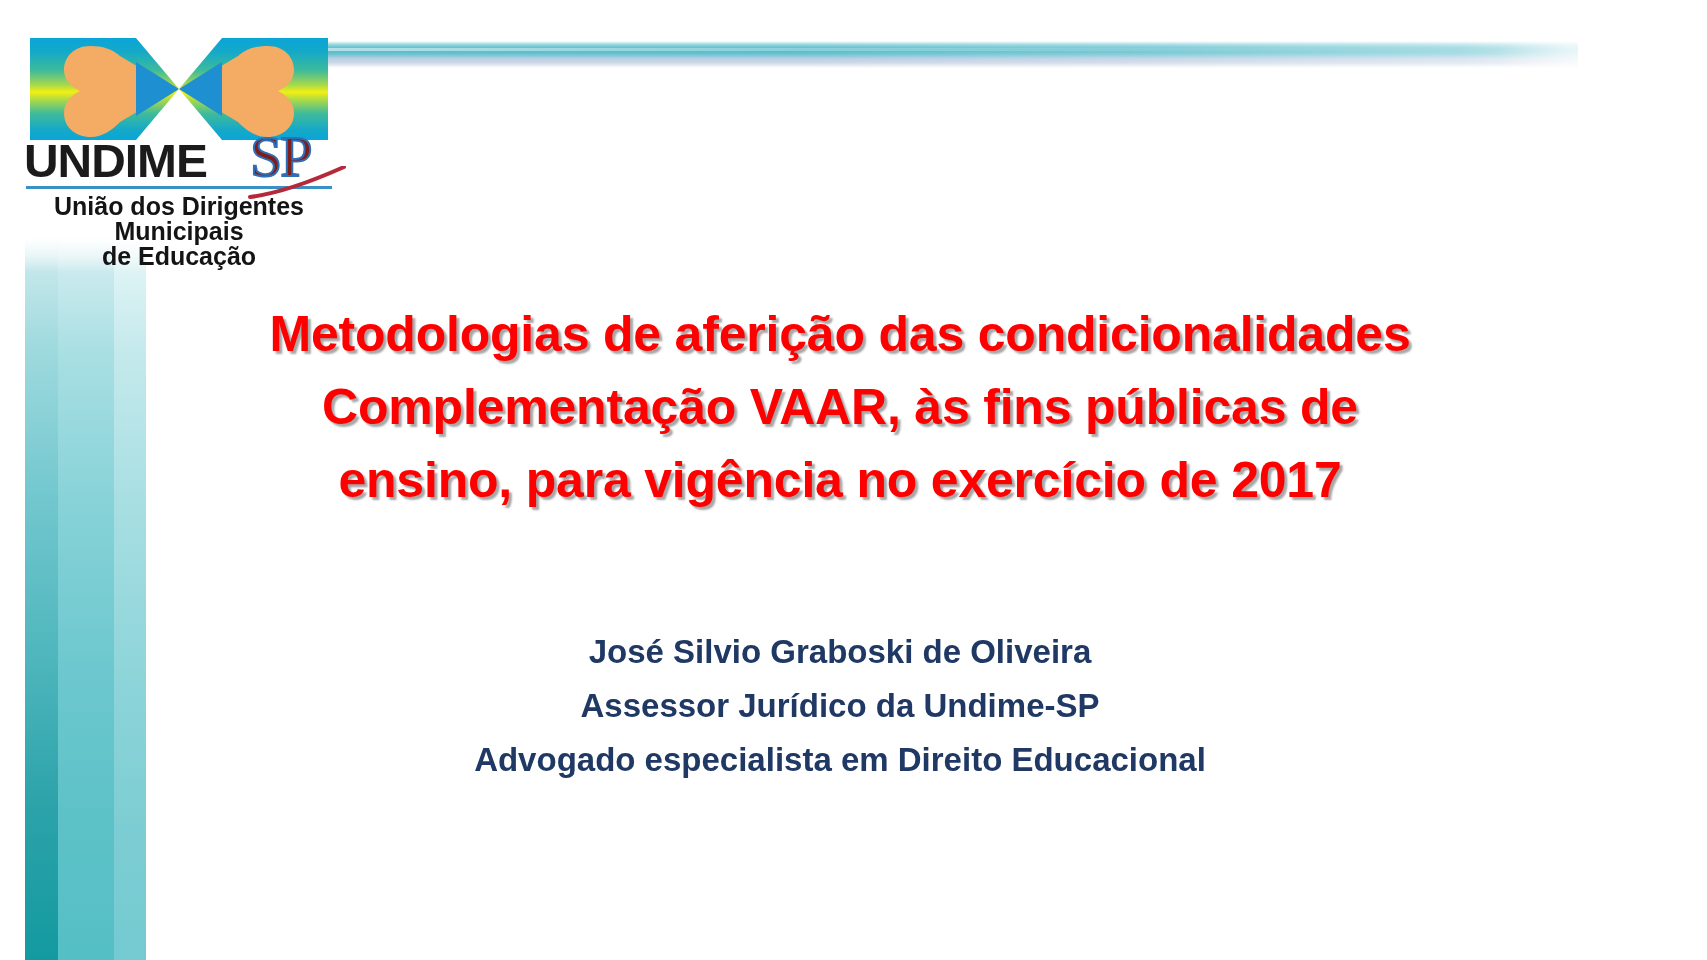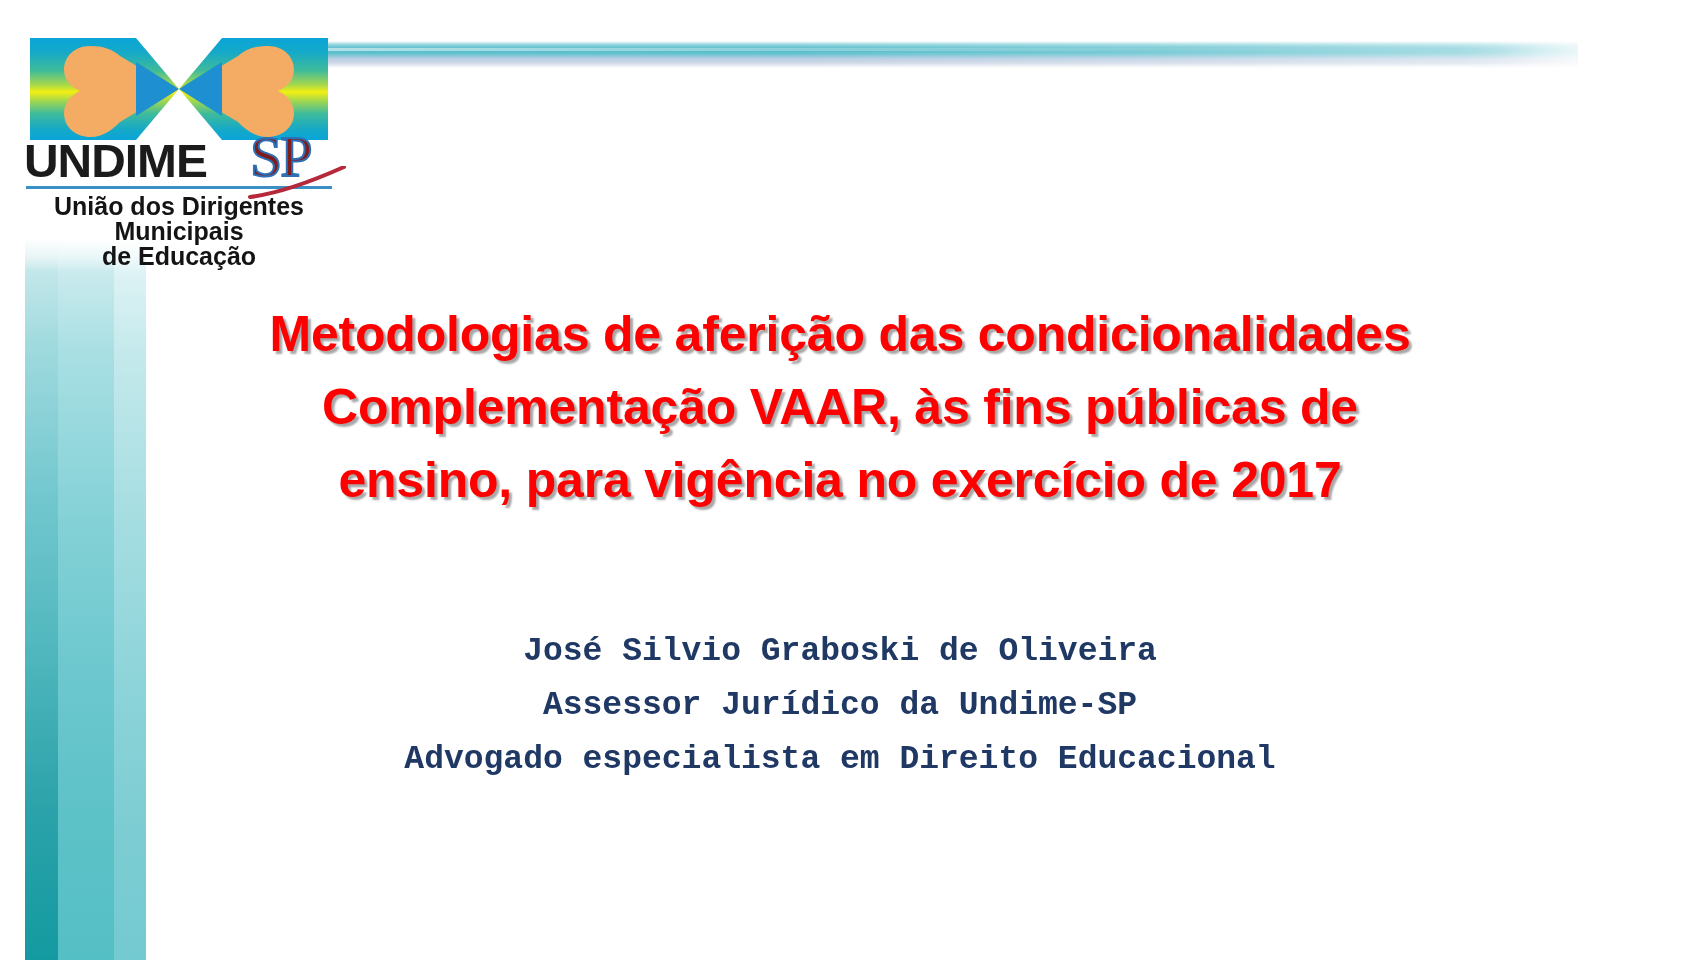--- a/index.html
+++ b/index.html
@@ -228,21 +228,21 @@
   }
   .title-line { display: block; white-space: nowrap; }
 
   
   .subtitle {
     position: absolute;
     left: 190px;
     top: 625px;
     width: 1300px;
     text-align: center;
-    font-family: Liberation Mono, monospace;
+    font-family: Liberation Sans, sans-serif;
     font-weight: bold;
     font-size: 33px;
     line-height: 54px;
     color: #1F3864;
   }
   .subtitle-line { display: block; white-space: nowrap; }
 </style>
 </head>
 <body>
 

